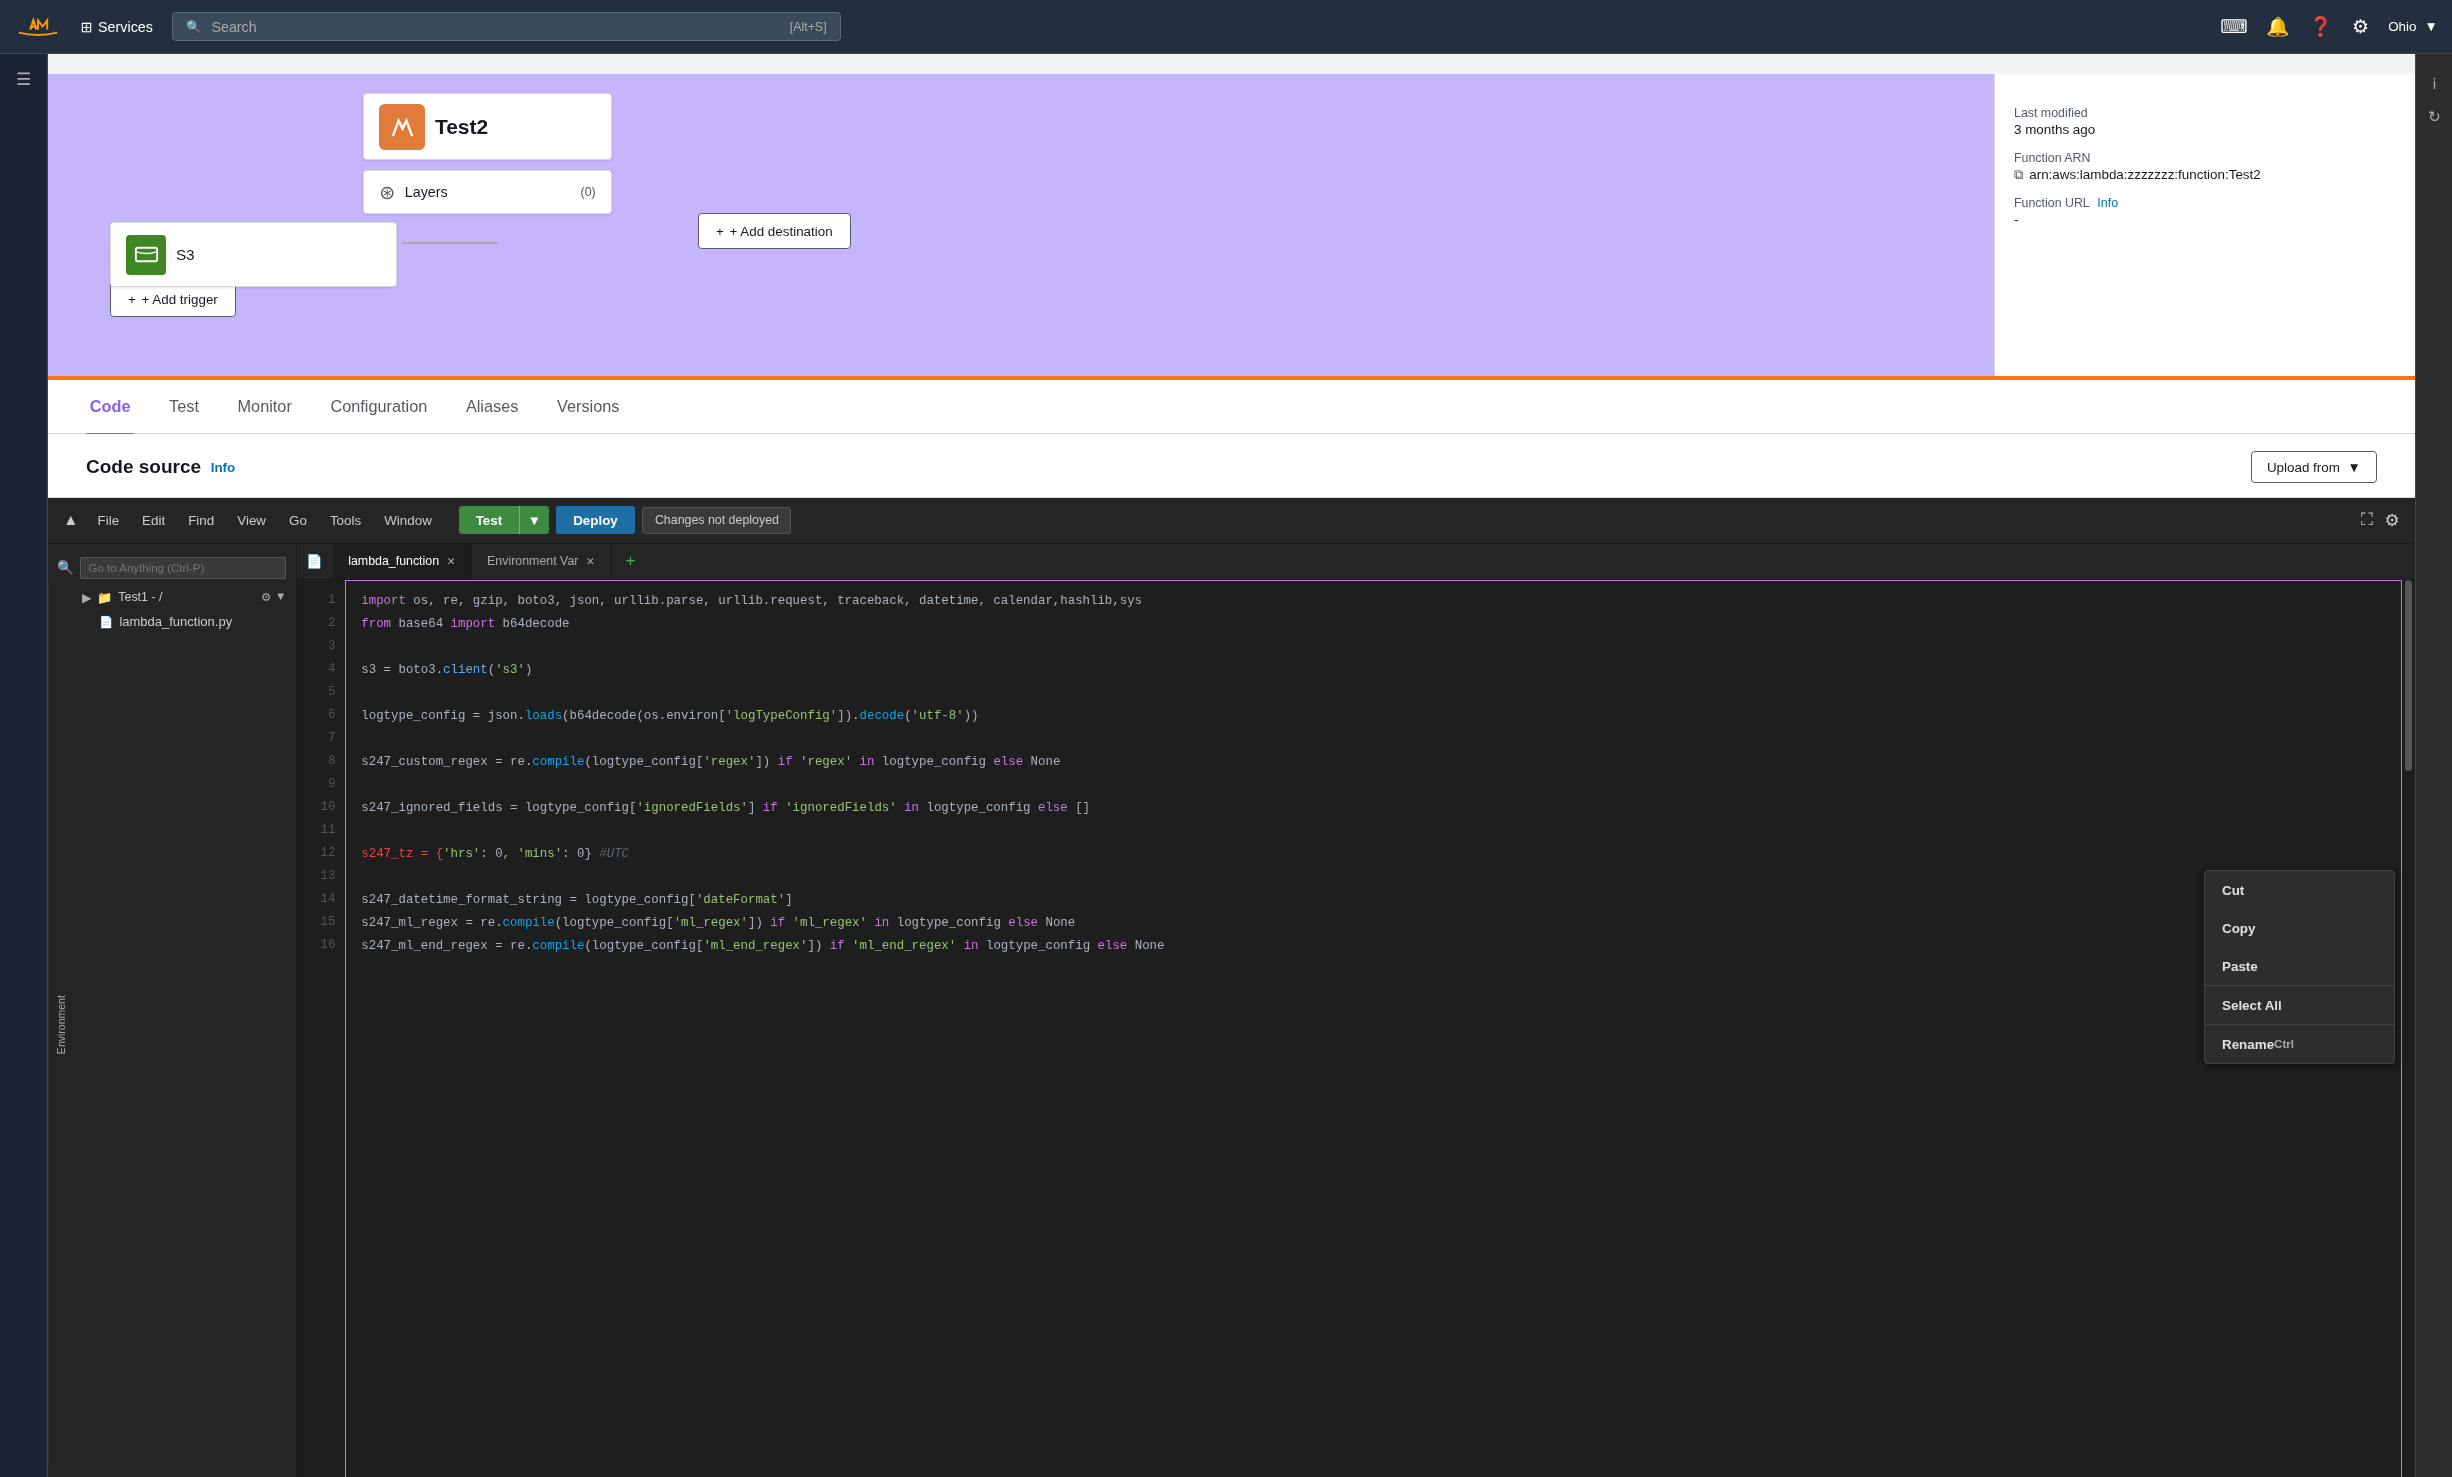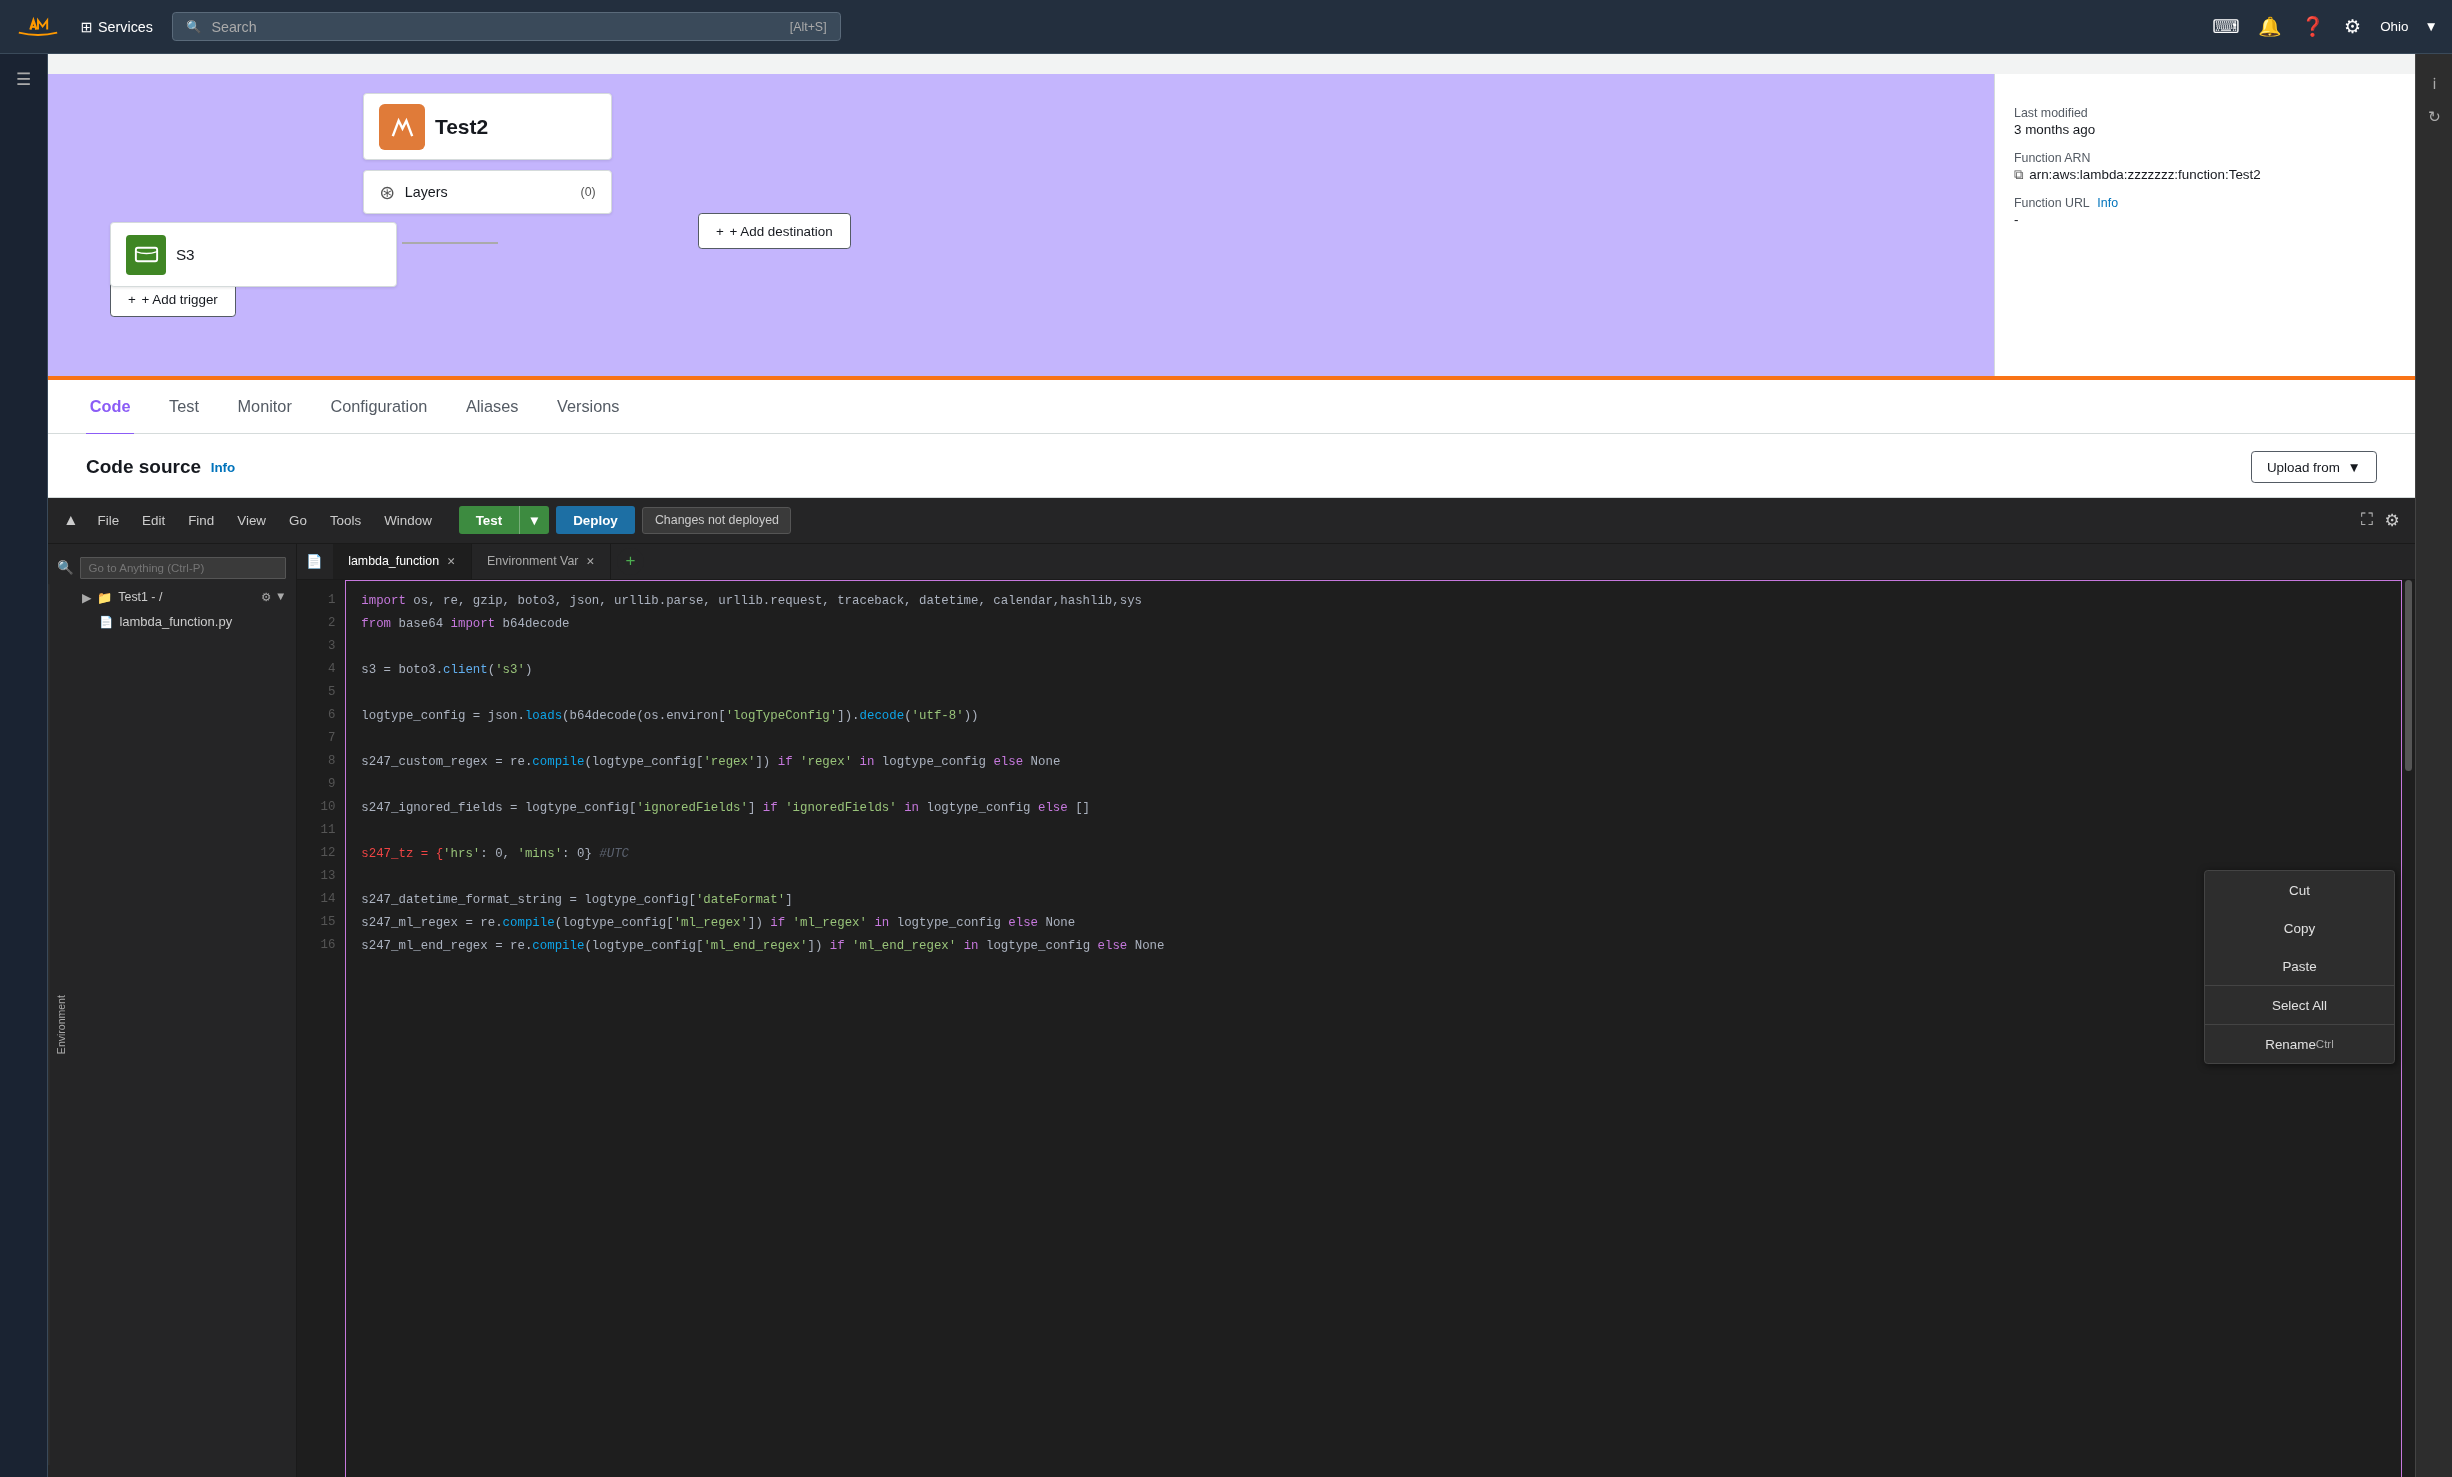--- a/index.html
+++ b/index.html
@@ -11,21 +11,21 @@
     }
     .aws-logo { width: 46px; height: 29px; display: flex; align-items: center; justify-content: center; }
     .aws-logo svg { width: 46px; height: 29px; }
     .services-btn { display: flex; align-items: center; gap: 5.7px; color: #fff; font-size: 14.3px; cursor: pointer; padding: 3.8px 7.6px; }
     .search-bar { display: flex; align-items: center; background: #3a4a5a; border: 1px solid #5a6a7a; border-radius: 3.8px; padding: 5.7px 13.4px; width: 669px; gap: 9.6px; }
     .search-bar input { background: transparent; border: none; outline: none; color: #fff; font-size: 14.3px; width: 100%; }
     .search-bar input::placeholder { color: #aaa; }
     .search-shortcut { color: #aaa; font-size: 12.4px; margin-left: auto; }
     .nav-icons { display: flex; align-items: center; gap: 19px; margin-left: auto; }
     .nav-icon { color: #fff; cursor: pointer; font-size: 19px; }
-    .region-btn { display: flex; align-items: center; gap: 16px; color: #fff; cursor: pointer; font-size: 13.4px; }
+    .region-btn { display: flex; align-items: center; gap: 8px; color: #fff; cursor: pointer; font-size: 13.4px; }
 
     
     .page-layout { display: flex; height: calc(1478px - 54px); }
 
     
     .left-sidebar { width: 48px; background: #1a2332; display: flex; flex-direction: column; align-items: center; padding: 15.3px 0; border-right: 1px solid #3a4a5a; }
     .sidebar-icon { color: #aaa; font-size: 17px; margin-bottom: 15.3px; cursor: pointer; }
 
     
     .main-content { flex: 1; background: #f2f3f3; display: flex; flex-direction: column; overflow: hidden; }
@@ -118,21 +118,21 @@
     
     .kw { color: #c678dd; }
     .fn { color: #0ea5e9; }
     .cm { color: #5c6370; font-style: italic; }
     .code-line { white-space: pre; color: #abb2bf; }
     .code-line .method { color: #61afef; }
     .code-line .key { color: #98c379; }
 
     
     .context-menu { position: absolute; right: 57px; top: 870px; background: #2d2d2d; border: 1px solid #444; border-radius: 3.8px; width: 191px; z-index: 1000; box-shadow: 1.9px 1.9px 7.6px rgba(0,0,0,0.5); }
-    .context-menu-item { padding: 11.5px 17px; color: #e0e0e0; cursor: pointer; font-size: 13.4px; display: flex; justify-content: center; align-items: center; }
+    .context-menu-item { padding: 11.5px 17px; color: #e0e0e0; cursor: pointer; font-size: 13.4px; display: flex; justify-content: flex-start; align-items: center; font-weight: bold; }
     .context-menu-separator { height: 1px; background: #444; }
     .context-shortcut { color: #aaa; font-size: 11.5px; }
 
     
     .editor-scrollbar { width: 13.4px; background: #1e1e1e; display: flex; flex-direction: column; }
     .scrollbar-thumb { background: #555; width: 7.6px; height: 191px; margin: 0 auto; border-radius: 3.8px; cursor: pointer; }
   </style>
 </head>
 <body>
 

